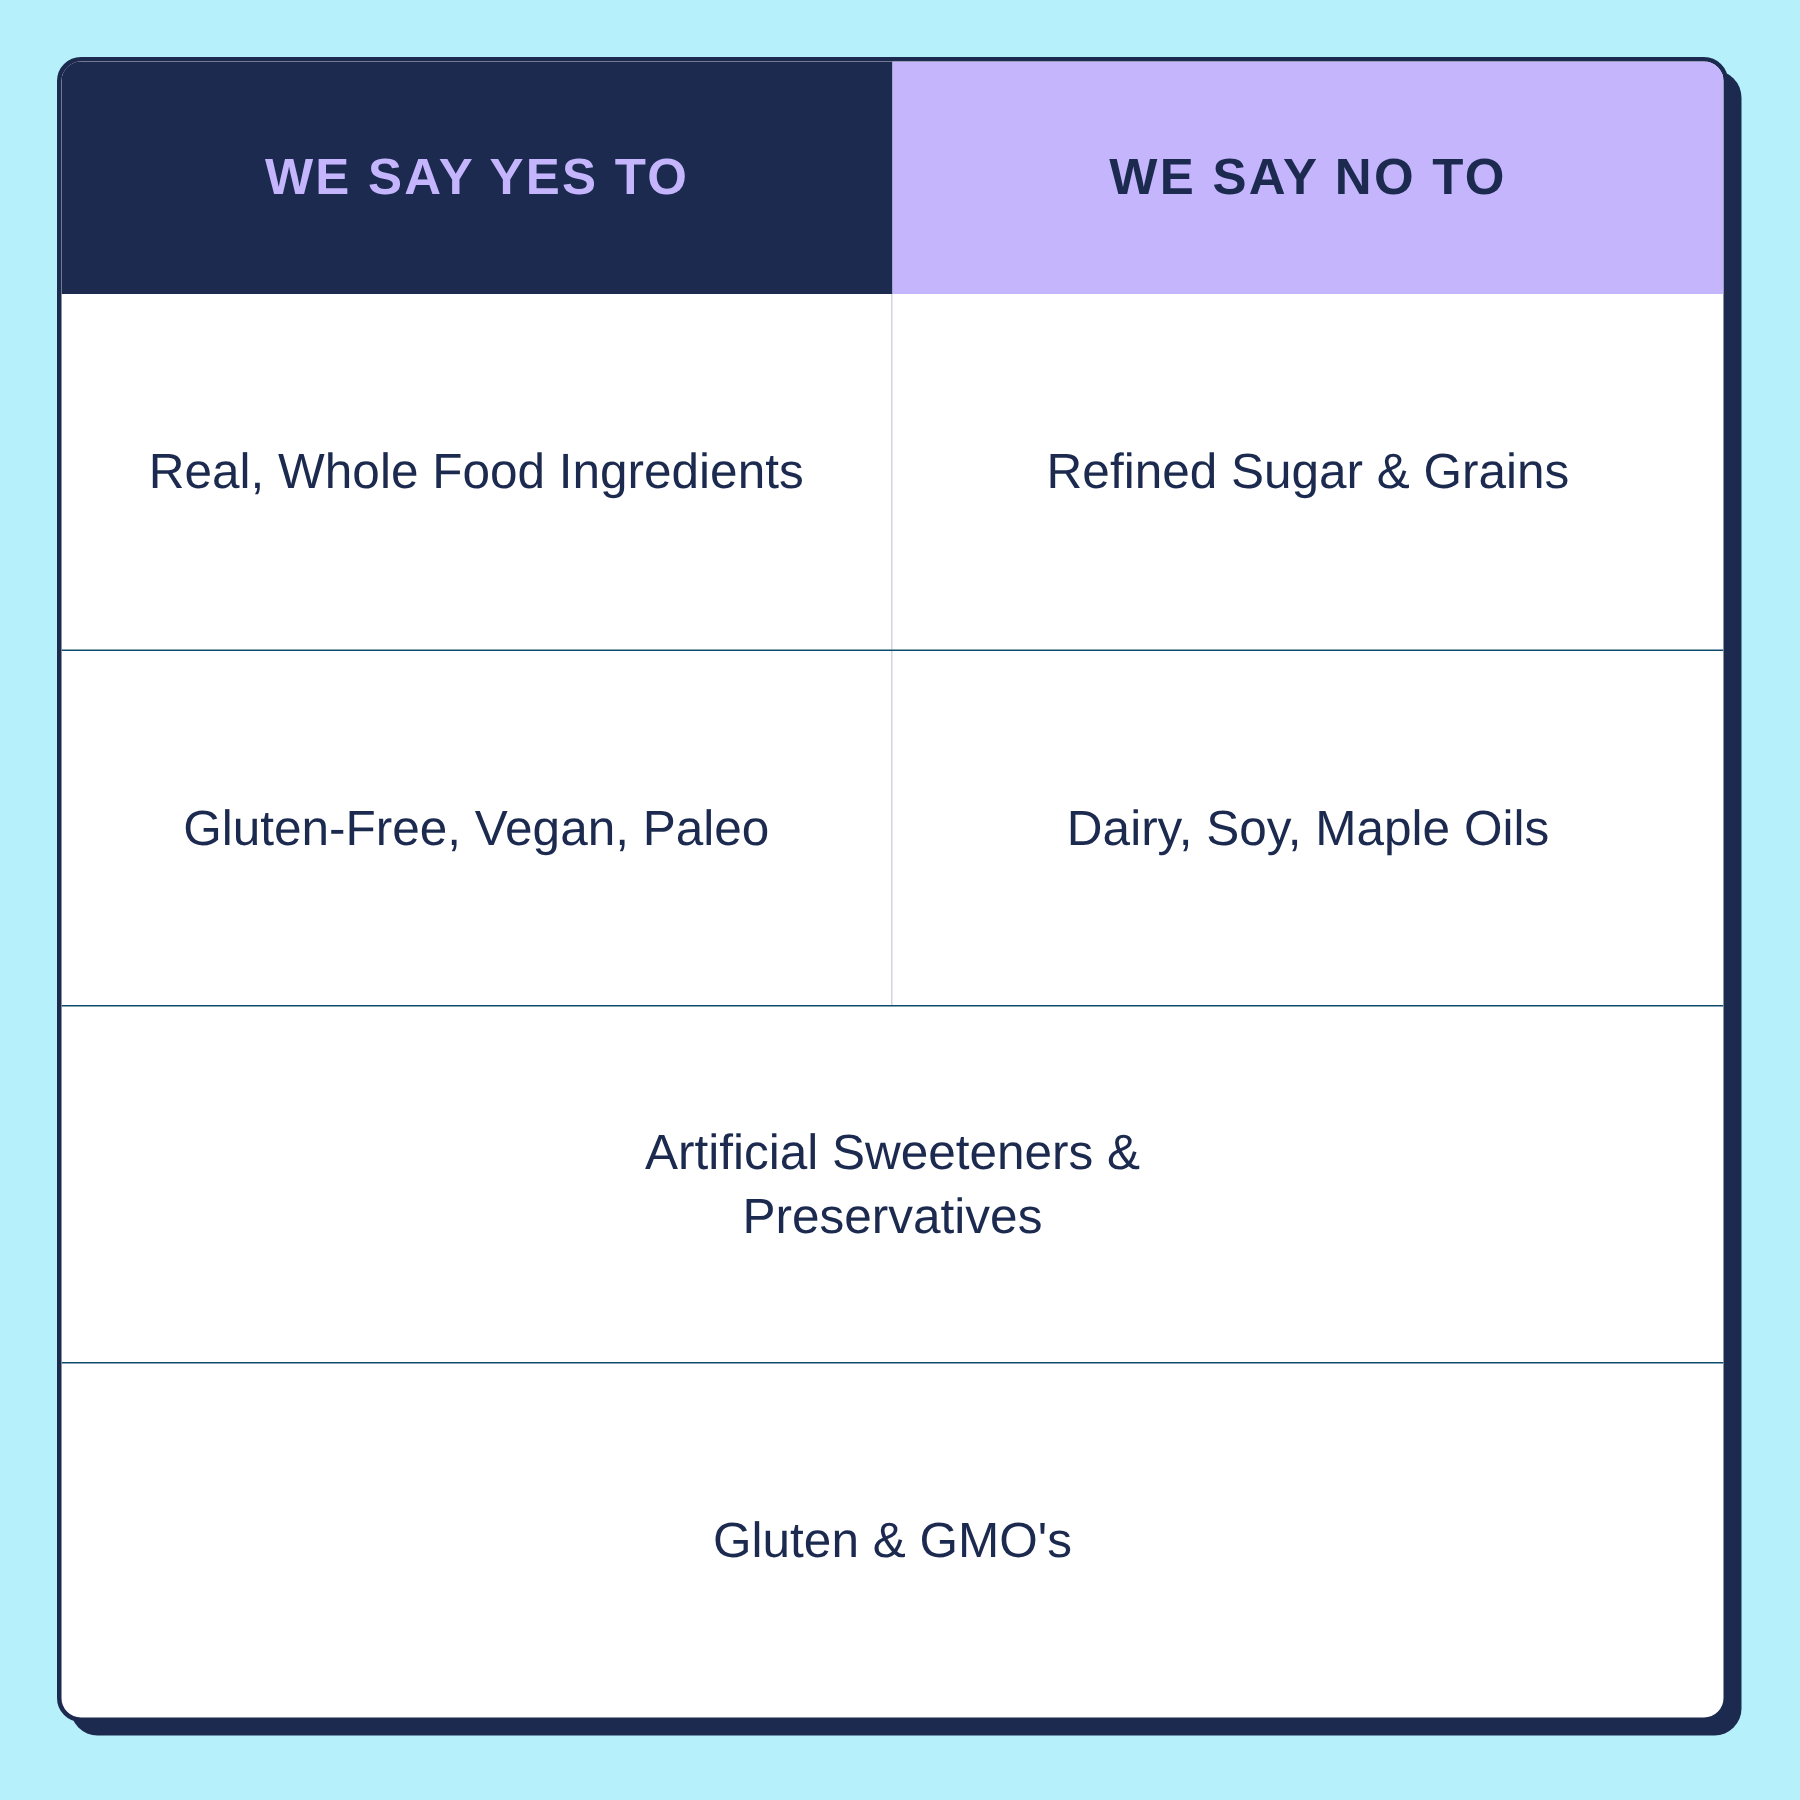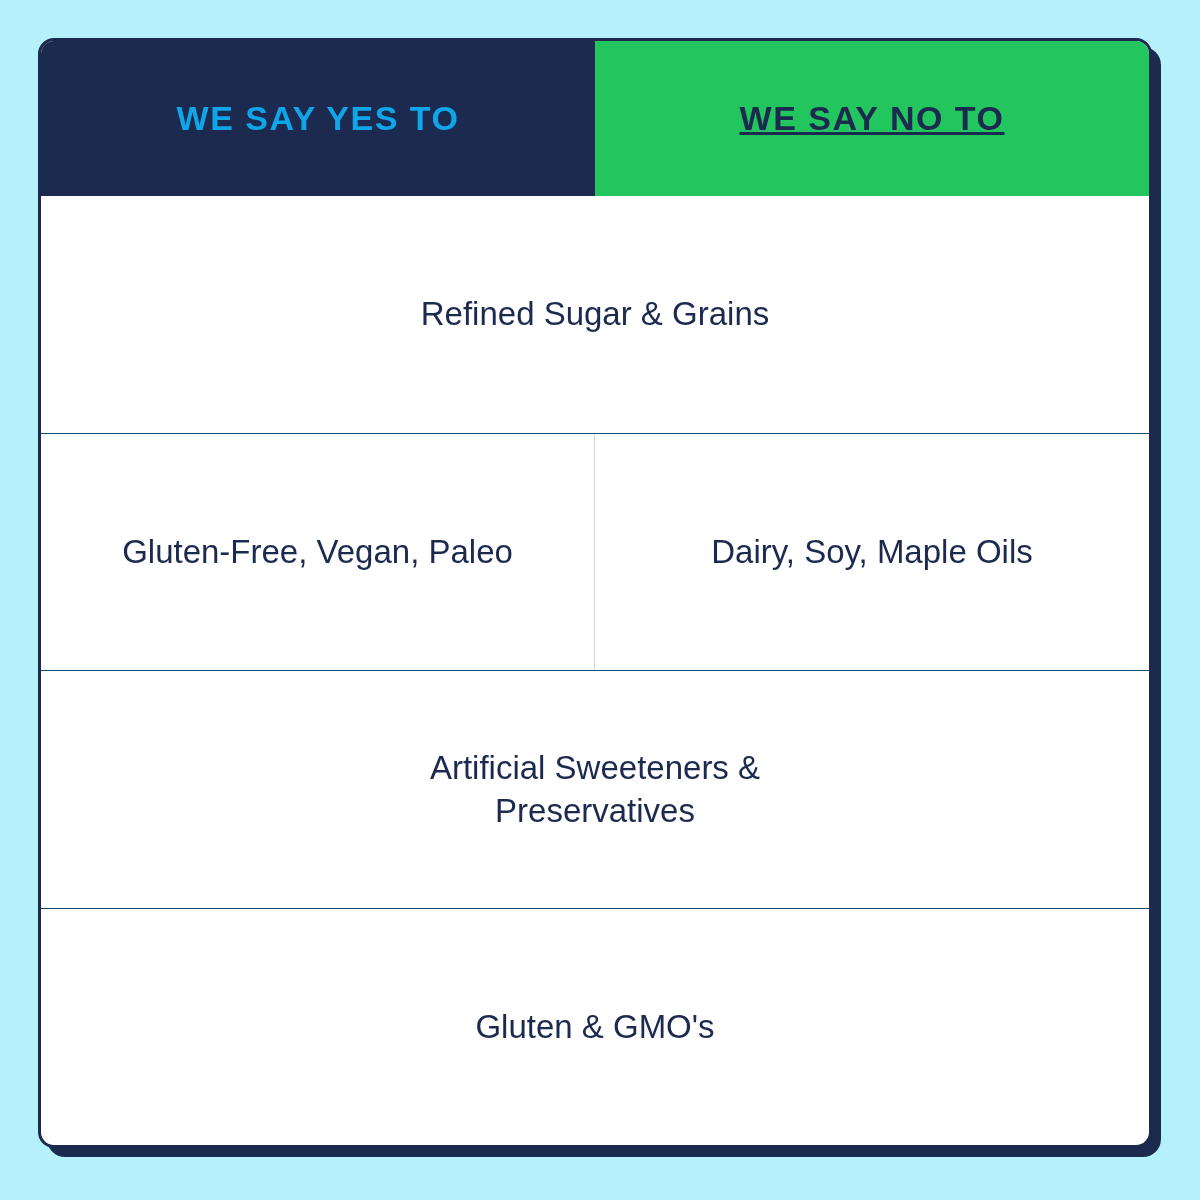--- a/index.html
+++ b/index.html
@@ -58,27 +58,26 @@
     align-items: center;
     justify-content: center;
     text-align: center;
     letter-spacing: 1.5px;
     font-size: 34px;
     font-weight: bold;
   }
 
   .head-yes {
     background: #1b2a4e;
-    color: #0ea5e9;
+    color: #c4b5fd;
   }
 
   .head-no {
-    background: #22c55e;
+    background: #c4b5fd;
     color: #1b2a4e;
-    text-decoration: underline;
   }
 
   .body-rows {
     flex: 1 1 auto;
     display: flex;
     flex-direction: column;
   }
 
   .row {
     flex: 1 1 0;
@@ -116,20 +115,21 @@
   <div class="card">
 
     <div class="head-row">
       <div class="head-cell head-yes">WE SAY YES TO</div>
       <div class="head-cell head-no">WE SAY NO TO</div>
     </div>
 
     <div class="body-rows">
 
       <div class="row">
+        <div class="cell left">Real, Whole Food Ingredients</div>
         <div class="cell">Refined Sugar &amp; Grains</div>
       </div>
 
       <div class="row">
         <div class="cell left">Gluten-Free, Vegan, Paleo</div>
         <div class="cell">Dairy, Soy, Maple Oils</div>
       </div>
 
       <div class="row">
         <div class="cell">Artificial Sweeteners &amp;

